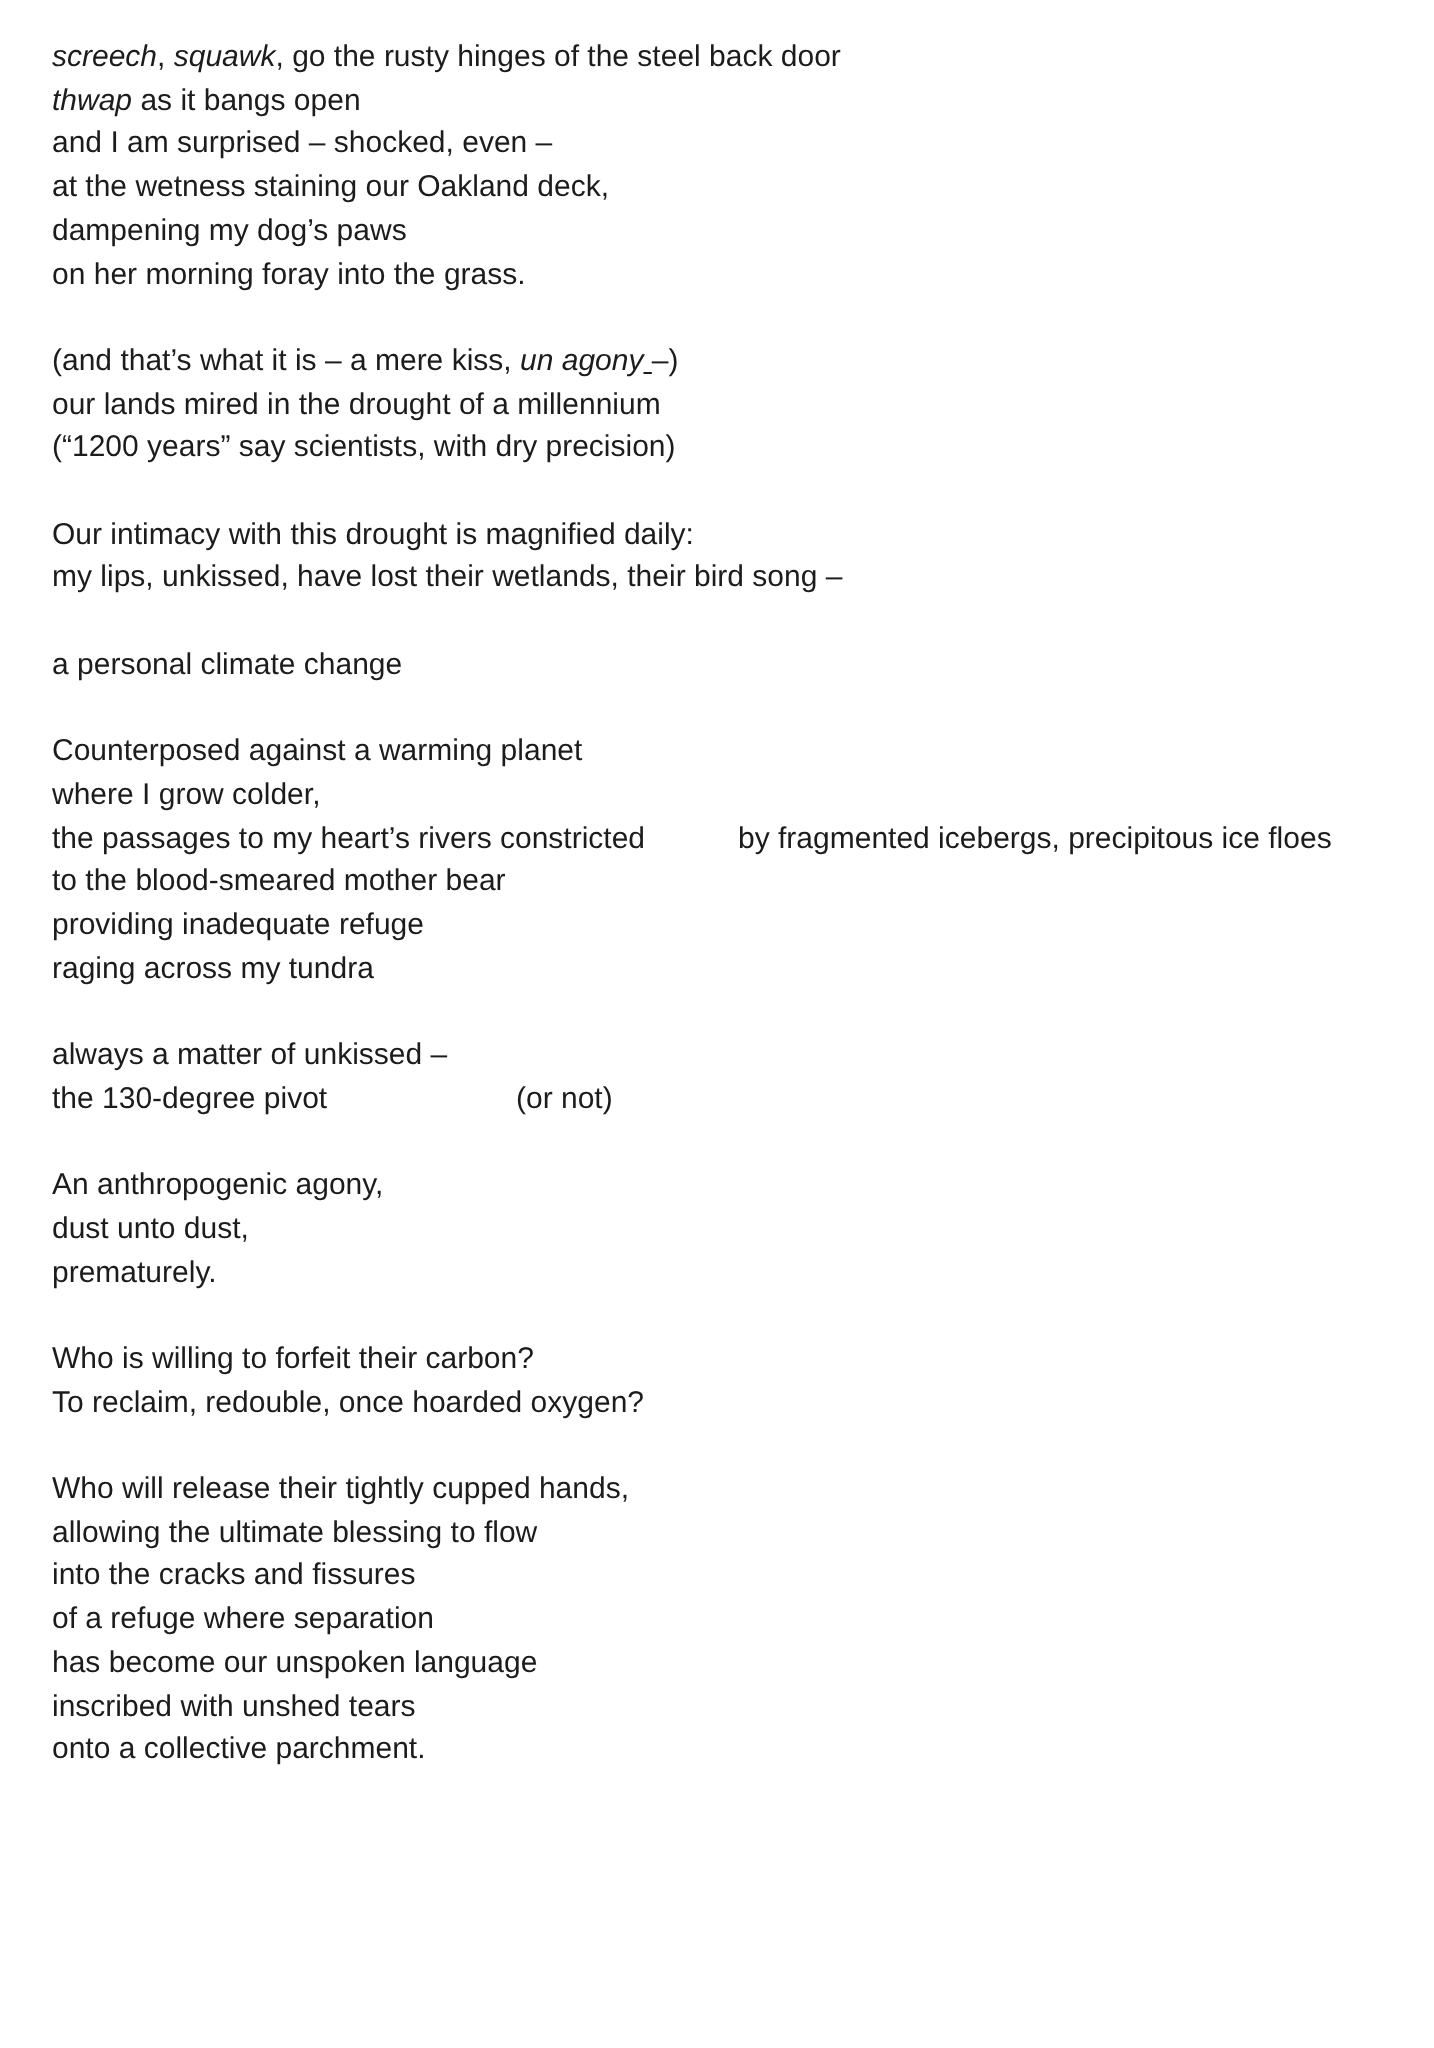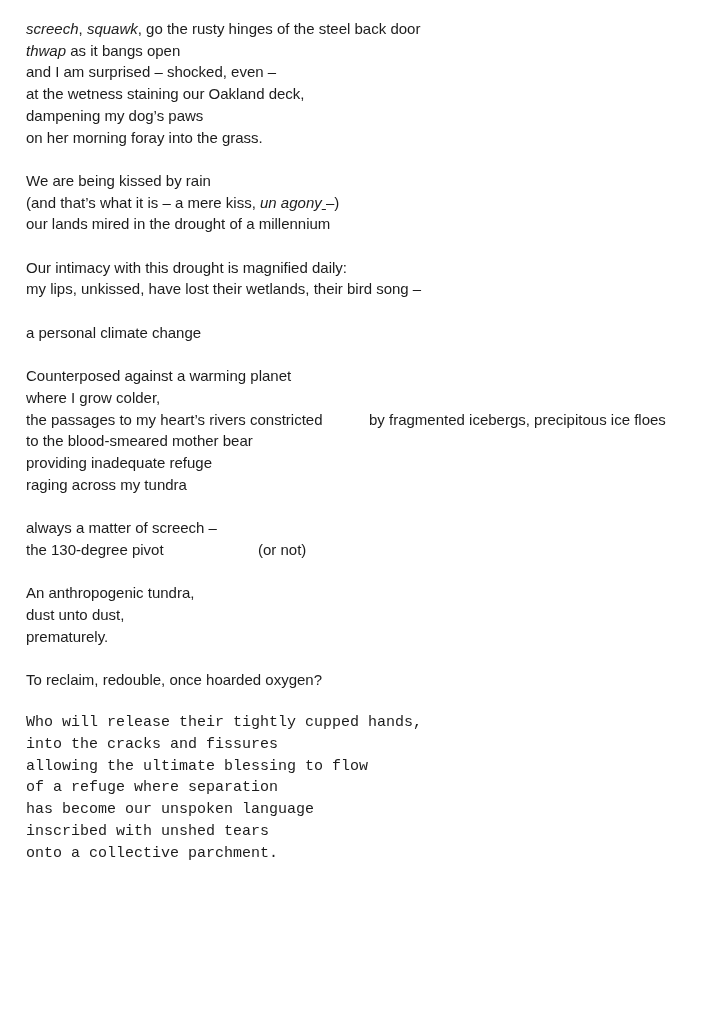--- a/index.html
+++ b/index.html
@@ -17,21 +17,21 @@
     width: 717px;
     height: 1024px;
     padding: 18px 4px 0 26px;
     font-family: "Liberation Sans", sans-serif;
     font-size: 15px;
     line-height: 21.7px;
     color: #1c1c1c;
     background: #ffffff;
   }
   .stanza { margin: 0 0 21.7px 0; }
-  .stanza:last-child { margin-bottom: 16px; font-family: Liberation Mono, monospace; }
+  .stanza:last-child { margin-bottom: 16px; }
   .line { white-space: nowrap; }
   .seg { white-space: pre; }
   .it { font-style: italic; }
   .ul { text-decoration: underline; }
   
   .tab-a { display: inline-block; width: 343px; white-space: pre; }
   .tab-b { display: inline-block; width: 232px; white-space: pre; }
 </style>
 </head>
 <body>
@@ -40,54 +40,55 @@
   <div id="poem-root">
       <div class="stanza">
         <div class="line"><span class="seg it">screech</span><span class="seg">, </span><span class="seg it">squawk</span><span class="seg">, go the rusty hinges of the steel back door</span></div>
         <div class="line"><span class="seg it">thwap</span><span class="seg"> as it bangs open</span></div>
         <div class="line"><span class="seg">and I am surprised – shocked, even –</span></div>
         <div class="line"><span class="seg">at the wetness staining our Oakland deck,</span></div>
         <div class="line"><span class="seg">dampening my dog’s paws</span></div>
         <div class="line"><span class="seg">on her morning foray into the grass.</span></div>
       </div>
       <div class="stanza">
-        <div class="line"><span class="seg">We are being kissed by rain</span></div>
         <div class="line"><span class="seg">(and that’s what it is – a mere kiss, </span><span class="seg it">un agony</span><span class="seg ul">&nbsp;</span><span class="seg">–)</span></div>
         <div class="line"><span class="seg">our lands mired in the drought of a millennium</span></div>
+        <div class="line"><span class="seg">(“1200 years” say scientists, with dry precision)</span></div>
       </div>
       <div class="stanza">
         <div class="line"><span class="seg">Our intimacy with this drought is magnified daily:</span></div>
         <div class="line"><span class="seg">my lips, unkissed, have lost their wetlands, their bird song –</span></div>
       </div>
       <div class="stanza">
         <div class="line"><span class="seg">a personal climate change</span></div>
       </div>
       <div class="stanza">
         <div class="line"><span class="seg">Counterposed against a warming planet</span></div>
         <div class="line"><span class="seg">where I grow colder,</span></div>
         <div class="line"><span class="seg tab-a">the passages to my heart’s rivers constricted</span><span class="seg">by fragmented icebergs, precipitous ice floes</span></div>
         <div class="line"><span class="seg">to the blood-smeared mother bear</span></div>
         <div class="line"><span class="seg">providing inadequate refuge</span></div>
         <div class="line"><span class="seg">raging across my tundra</span></div>
       </div>
       <div class="stanza">
-        <div class="line"><span class="seg">always a matter of screech –</span></div>
+        <div class="line"><span class="seg">always a matter of unkissed –</span></div>
         <div class="line"><span class="seg tab-b">the 130-degree pivot</span><span class="seg">(or not)</span></div>
       </div>
       <div class="stanza">
-        <div class="line"><span class="seg">An anthropogenic tundra,</span></div>
+        <div class="line"><span class="seg">An anthropogenic agony,</span></div>
         <div class="line"><span class="seg">dust unto dust,</span></div>
         <div class="line"><span class="seg">prematurely.</span></div>
       </div>
       <div class="stanza">
+        <div class="line"><span class="seg">Who is willing to forfeit their carbon?</span></div>
         <div class="line"><span class="seg">To reclaim, redouble, once hoarded oxygen?</span></div>
       </div>
       <div class="stanza">
         <div class="line"><span class="seg">Who will release their tightly cupped hands,</span></div>
+        <div class="line"><span class="seg">allowing the ultimate blessing to flow</span></div>
         <div class="line"><span class="seg">into the cracks and fissures</span></div>
-        <div class="line"><span class="seg">allowing the ultimate blessing to flow</span></div>
         <div class="line"><span class="seg">of a refuge where separation</span></div>
         <div class="line"><span class="seg">has become our unspoken language</span></div>
         <div class="line"><span class="seg">inscribed with unshed tears</span></div>
         <div class="line"><span class="seg">onto a collective parchment.</span></div>
       </div>
     </div>
 </div>
 
 </body></html>

